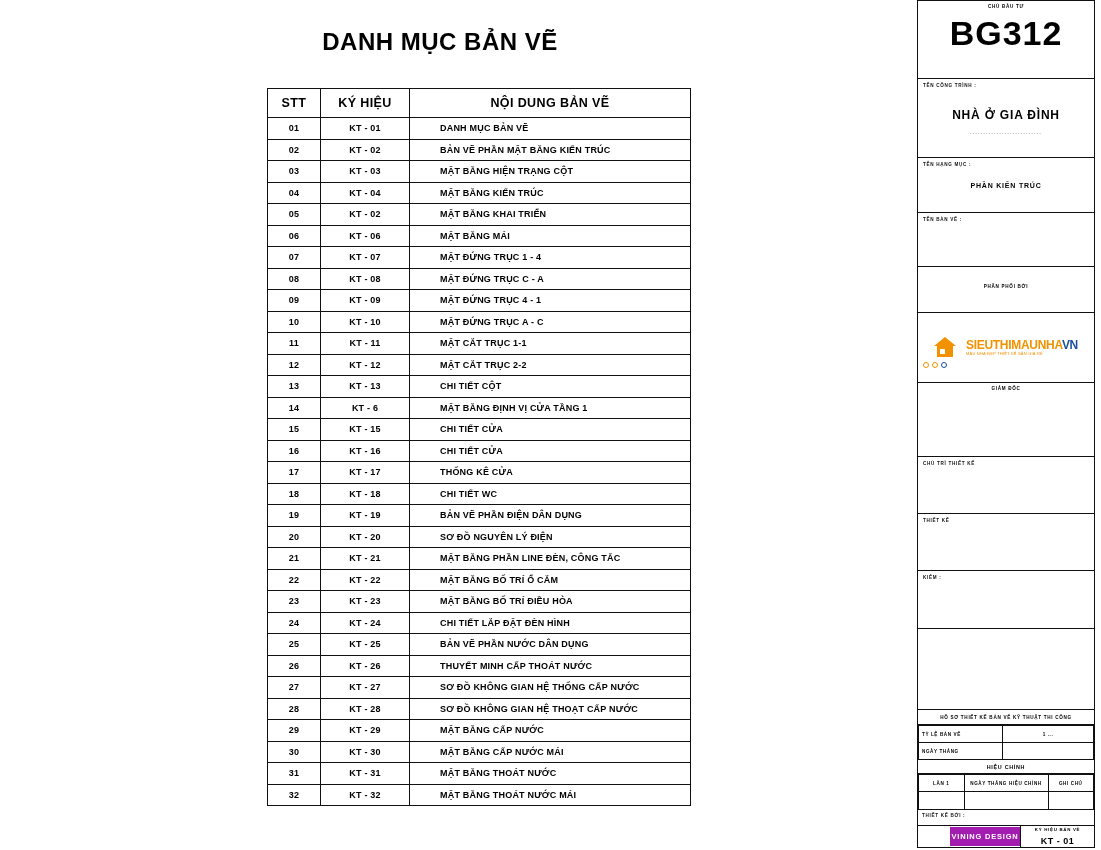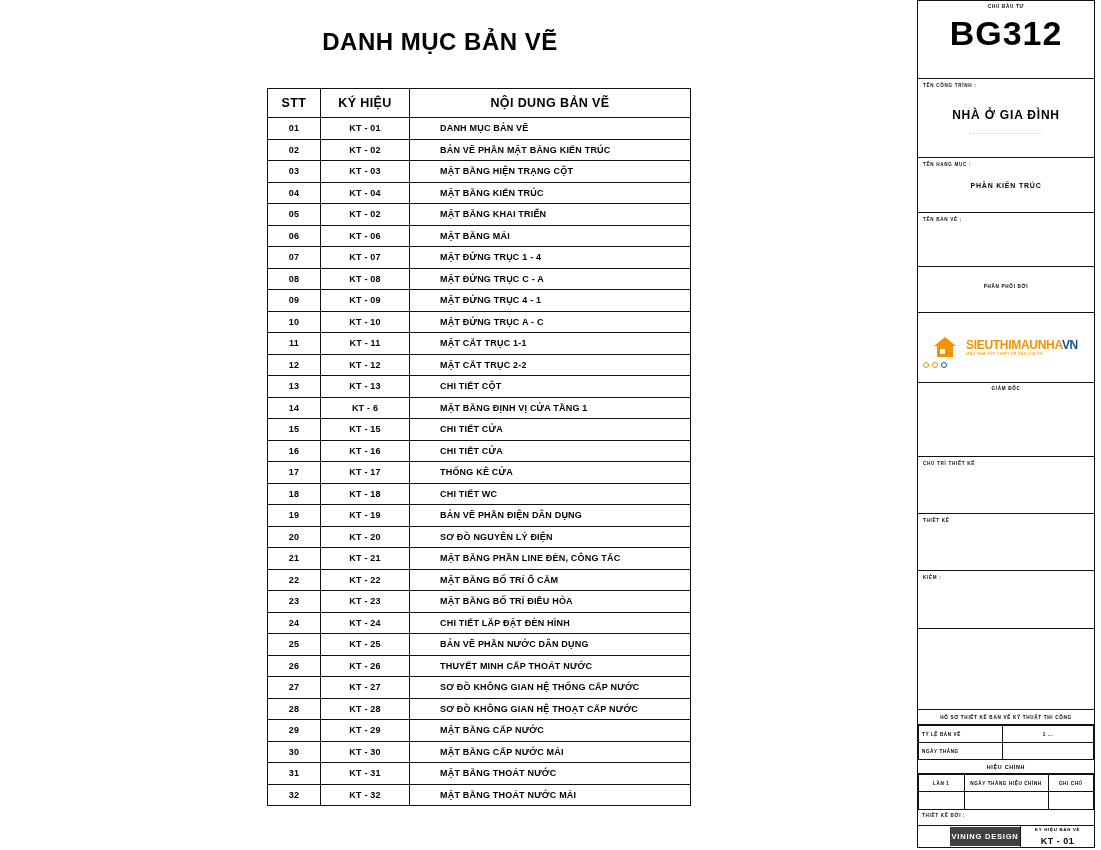--- a/index.html
+++ b/index.html
@@ -196,21 +196,21 @@
   .mini-table td.blank { height: 13px; }
   .center { text-align: center; }
 
   #tb-footer {
     position: absolute;
     left: 0; right: 0; bottom: 0;
     border-top: 1.2px solid #111;
   }
 
   .vining-bar {
-    background: #404040;
+    background: #a21caf;
     color: #fff;
     font-size: 7.5px;
     font-weight: bold;
     letter-spacing: 0.8px;
     text-align: center;
     padding: 5px 0;
     margin-left: 32px;
   }
   .kt-code {
     font-size: 9px;

